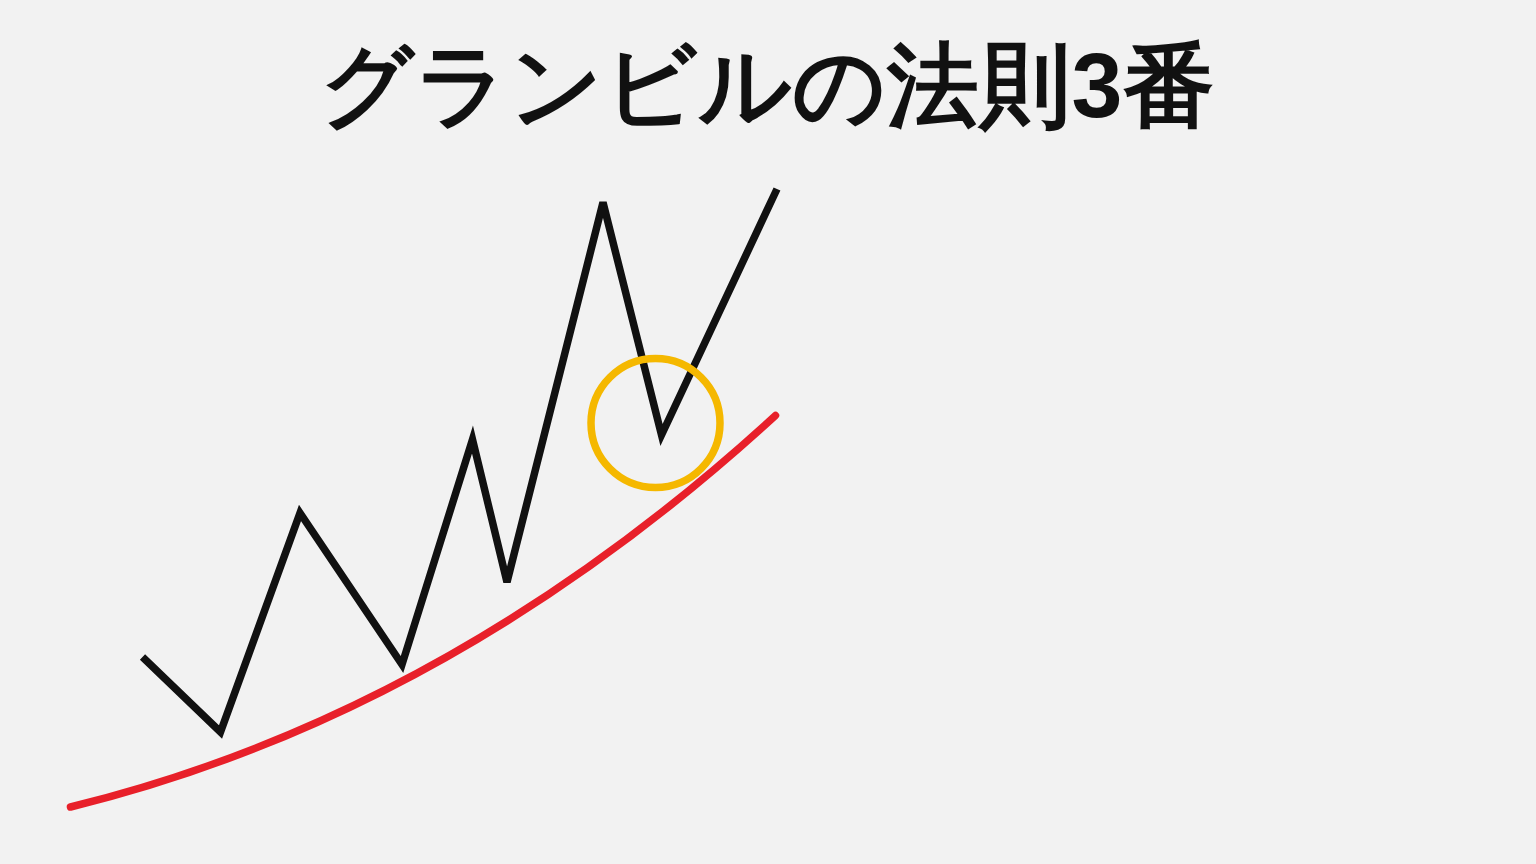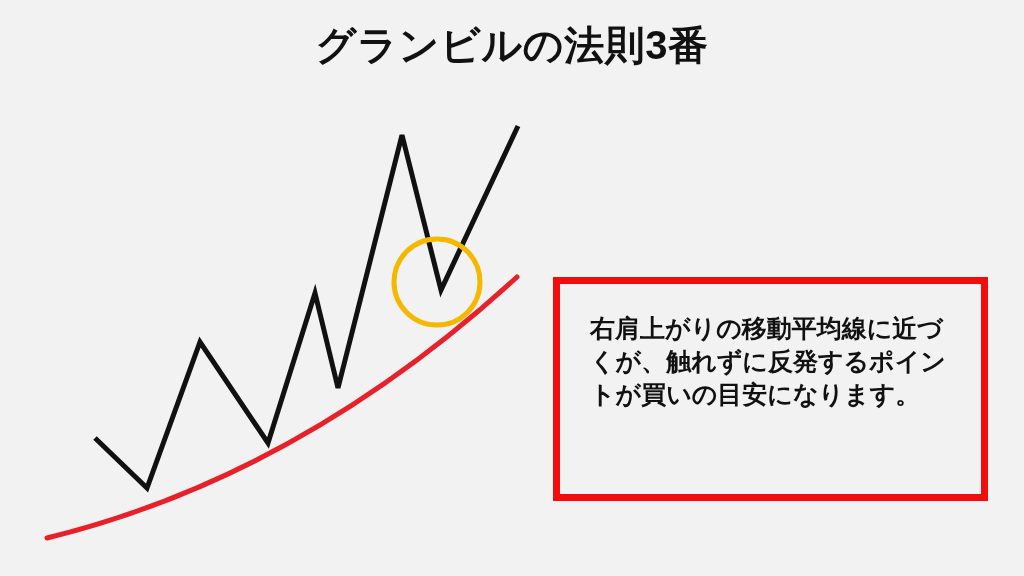--- a/index.html
+++ b/index.html
@@ -18,21 +18,21 @@
     width: 1024px;
     height: 576px;
     background: #f2f2f2;
   }
   #page-title {
     position: absolute;
     left: 0;
     top: 22px;
     width: 1024px;
     text-align: center;
-    font-size: 40px;
+    font-size: 61px;
     font-weight: bold;
     color: #111111;
     letter-spacing: 0.5px;
     line-height: 1.15;
     white-space: nowrap;
   }
   #chart-svg {
     position: absolute;
     left: 0;
     top: 0;
@@ -69,17 +69,14 @@
 <div id="stage" style="background: rgb(242, 242, 242);">
 
   <div id="page-title" style="color: rgb(17, 17, 17);">グランビルの法則3番</div>
 
   <svg id="chart-svg" viewBox="0 0 1024 576">
     <path id="ma-line" fill="none" stroke="#e8202a" stroke-width="5" stroke-linecap="round" d="M 47 538 Q 300 476 517 277"></path>
     <polyline id="price-line" fill="none" stroke="#111111" stroke-width="5" stroke-linejoin="miter" stroke-linecap="butt" points="95,438 147,488 200,342 268,443 315,293 338,388 402,135 441,290 518,126"></polyline>
     <circle id="highlight-circle" cx="437" cy="282" r="43" fill="none" stroke="#f5b800" stroke-width="5"></circle>
   </svg>
 
-  <div id="callout-box" style="border-color: rgb(242, 13, 13);">
-    <div id="callout-text" style="color: rgb(17, 17, 17);">右肩上がりの移動平均線に近づくが、触れずに反発するポイントが買いの目安になります。</div>
-  </div>
 
 </div>
 
 </body></html>

